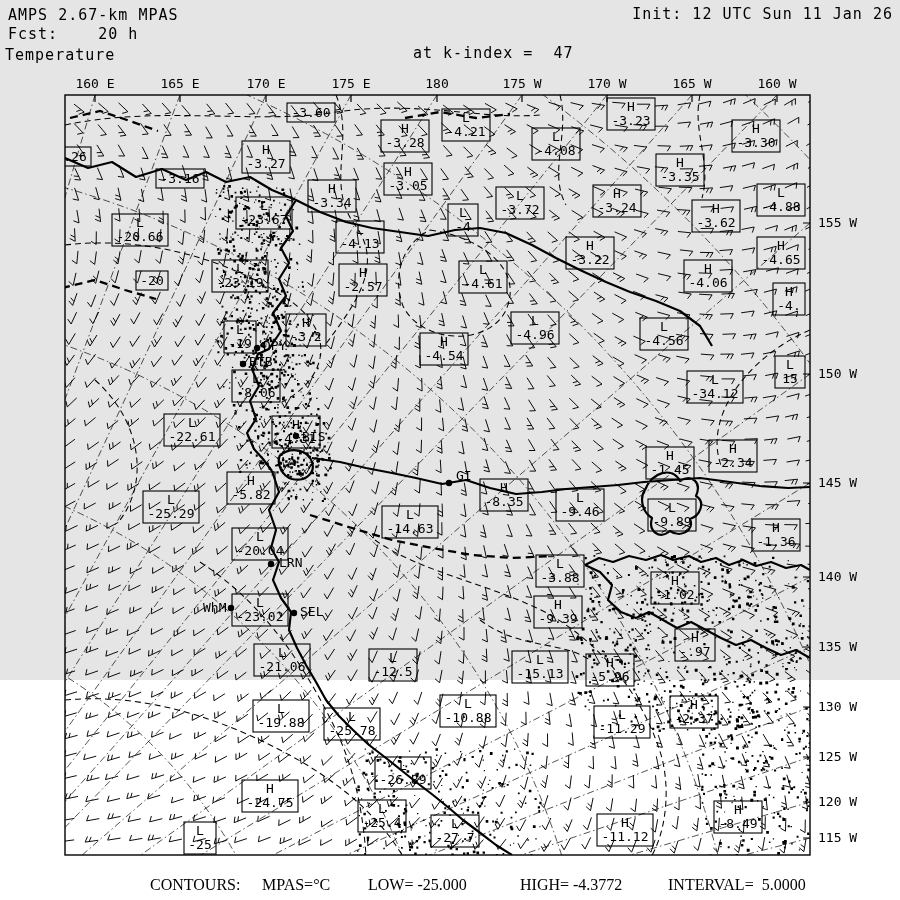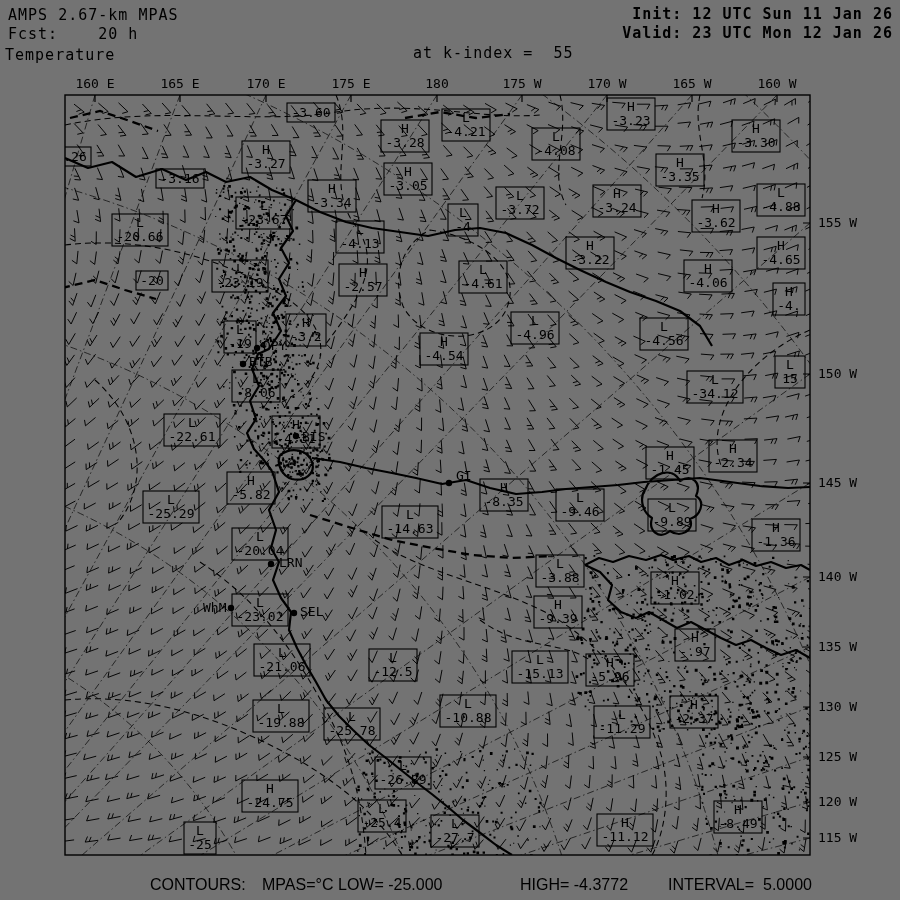--- a/index.html
+++ b/index.html
@@ -1,19 +1,19 @@
 <!DOCTYPE html>
 <html><head>
 <meta charset="utf-8">
 <style>
   html,body{margin:0;padding:0;background:#ffffff;width:900px;height:900px;overflow:hidden;}
-  .page{position:relative;width:900px;height:900px;background:#737373;color:#000;}
+  .page{position:relative;width:900px;height:680px;background:#e5e5e5;color:#000;}
   .mono{position:absolute;font-family:"DejaVu Sans Mono",monospace;font-size:15px;letter-spacing:1px;white-space:pre;color:#000;}
-  .mono.rt{text-align:right;font-weight:bold;}
-  .serif{position:absolute;font-family:Liberation Sans, sans-serif;font-size:16px;white-space:pre;color:#000;}
+  .mono.rt{text-align:right;}
+  .serif{position:absolute;font-family:Liberation Serif, serif;font-size:16px;white-space:pre;color:#000;}
   svg{position:absolute;left:0;top:0;}
   svg text{font-family:"DejaVu Sans Mono",monospace;fill:#000;}
   .axlab{font-size:13px;}
   .grat{stroke:#000;stroke-width:0.8;fill:none;stroke-dasharray:7 3 1.5 3;opacity:.85;}
   .ctr{stroke:#000;stroke-width:1.05;fill:none;stroke-dasharray:6 4;}
   .ice{stroke:#000;stroke-width:2.3;fill:none;stroke-dasharray:8 5;}
   .coast{stroke:#000;stroke-width:2.2;fill:none;stroke-linejoin:round;}
   .barbs{stroke:#000;stroke-width:0.95;fill:none;}
   .frame{stroke:#000;stroke-width:1.4;fill:none;}
   .tick{stroke:#000;stroke-width:1.2;}
@@ -22,23 +22,22 @@
   .stn text{font-size:13px;}
 </style>
 </head>
 <body>
 
 <div class="page">
 
   <div class="mono" style="left:8px;top:6px">AMPS 2.67-km MPAS</div>
   <div class="mono" style="left:8px;top:25px">Fcst:    20 h</div>
   <div class="mono" style="left:5px;top:46px">Temperature</div>
-  <div class="mono" style="left:413px;top:44px">at k-index =  55</div>
+  <div class="mono" style="left:413px;top:44px">at k-index =  47</div>
   <div class="mono rt" style="right:7px;top:5px">Init: 12 UTC Sun 11 Jan 26</div>
-  <div class="mono rt" style="right:7px;top:24px">Valid: 23 UTC Mon 12 Jan 26</div>
 
   <svg id="map-svg" width="900" height="900" viewBox="0 0 900 900">
     <defs>
       <clipPath id="mapclip">
           <rect x="65" y="95" width="745" height="760"></rect>
         </clipPath>
     </defs>
 
     <g clip-path="url(#mapclip)">
       <g id="g-grat">
@@ -485,17 +484,17 @@
         <text x="818" y="651" class="axlab">135 W</text>
         <text x="818" y="711" class="axlab">130 W</text>
         <text x="818" y="761" class="axlab">125 W</text>
         <text x="818" y="806" class="axlab">120 W</text>
         <text x="818" y="842" class="axlab">115 W</text>
       </g>
   </svg>
 
   <div class="serif" style="left:150px;top:876px">CONTOURS:</div>
   <div class="serif" style="left:262px;top:876px">MPAS=°C</div>
-  <div class="serif" style="left:338px;top:876px">LOW= -25.000</div>
+  <div class="serif" style="left:368px;top:876px">LOW= -25.000</div>
   <div class="serif" style="left:520px;top:876px">HIGH= -4.3772</div>
   <div class="serif" style="left:668px;top:876px">INTERVAL=  5.0000</div>
 
 </div>
 
 </body></html>

